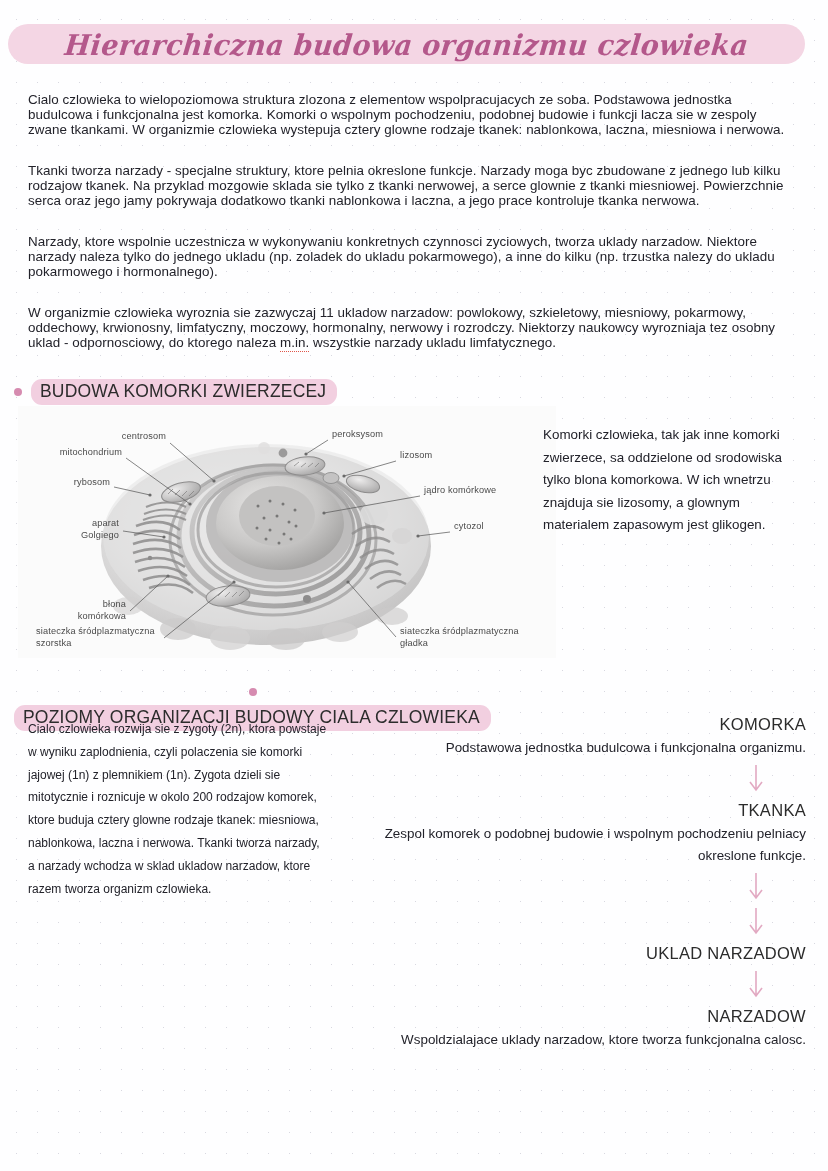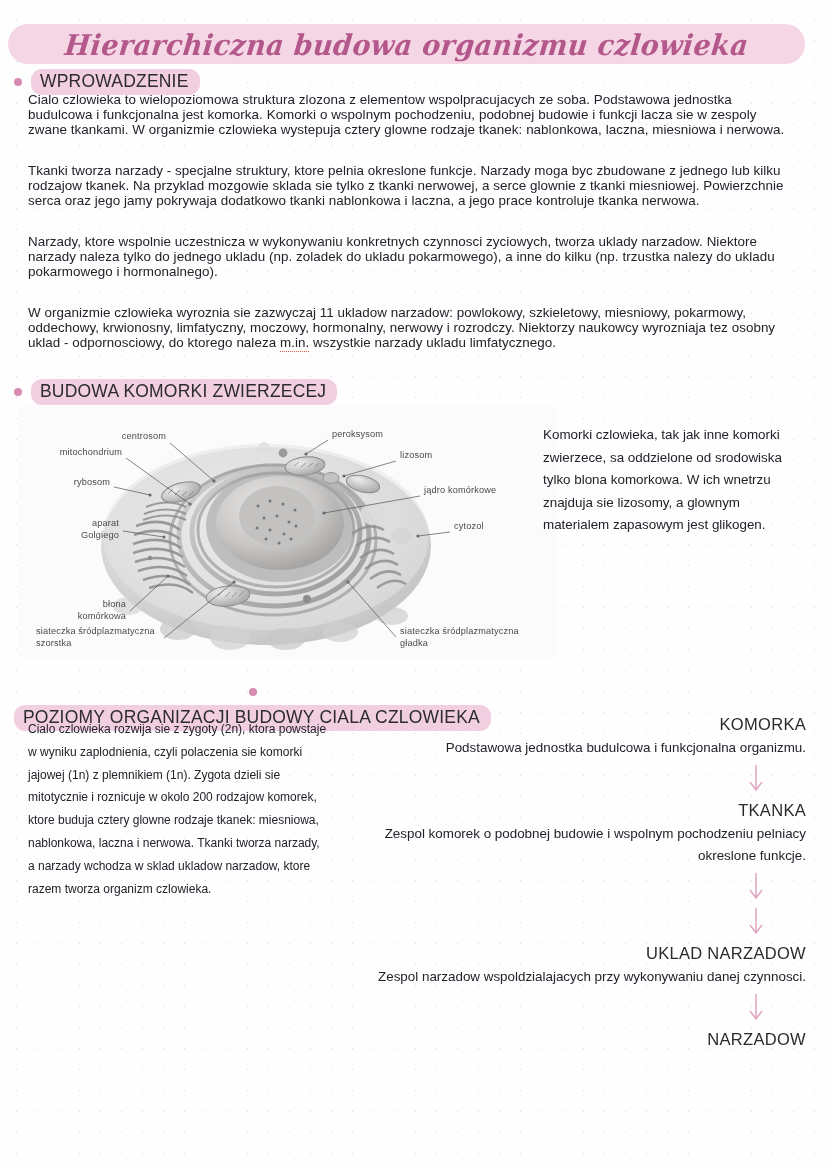--- a/index.html
+++ b/index.html
@@ -162,24 +162,20 @@
 </style>
 </head>
 <body>
 
 <div id="page">
 
   <div id="title-banner">
     <div id="title-text">Hierarchiczna budowa organizmu czlowieka</div>
   </div>
 
-  <div class="section-head" style="left:14px; top:69px;">
-    <span class="bullet"></span>
-    <span class="head-pill">WPROWADZENIE</span>
-  </div>
 
   <div class="para" style="left:28px; top:92px; width:770px;">Cialo czlowieka to wielopoziomowa struktura zlozona z elementow wspolpracujacych ze soba. Podstawowa jednostka budulcowa i funkcjonalna jest komorka. Komorki o wspolnym pochodzeniu, podobnej budowie i funkcji lacza sie w zespoly zwane tkankami. W organizmie czlowieka wystepuja cztery glowne rodzaje tkanek: nablonkowa, laczna, miesniowa i nerwowa.</div>
 
   <div class="para" style="left:28px; top:163px; width:770px;">Tkanki tworza narzady - specjalne struktury, ktore pelnia okreslone funkcje. Narzady moga byc zbudowane z jednego lub kilku rodzajow tkanek. Na przyklad mozgowie sklada sie tylko z tkanki nerwowej, a serce glownie z tkanki miesniowej. Powierzchnie serca oraz jego jamy pokrywaja dodatkowo tkanki nablonkowa i laczna, a jego prace kontroluje tkanka nerwowa.</div>
 
   <div class="para" style="left:28px; top:234px; width:770px;">Narzady, ktore wspolnie uczestnicza w wykonywaniu konkretnych czynnosci zyciowych, tworza uklady narzadow. Niektore narzady naleza tylko do jednego ukladu (np. zoladek do ukladu pokarmowego), a inne do kilku (np. trzustka nalezy do ukladu pokarmowego i hormonalnego).</div>
 
   <div class="para" style="left:28px; top:305px; width:770px;"><span>W organizmie czlowieka wyroznia sie zazwyczaj 11 ukladow narzadow: powlokowy, szkieletowy, miesniowy, pokarmowy, oddechowy, krwionosny, limfatyczny, moczowy, hormonalny, nerwowy i rozrodczy. Niektorzy naukowcy wyrozniaja tez osobny uklad - odpornosciowy, do ktorego naleza </span><span class="spell">m.in.</span><span> wszystkie narzady ukladu limfatycznego.</span></div>
 
   <div class="section-head" style="left:14px; top:379px;">
@@ -380,27 +376,27 @@
     <div class="h-level">
     </div>
     <div class="h-arrow">
       <svg width="16" height="30" viewBox="0 0 16 30">
           <path d="M8 1 L8 25 M2 18 L8 26 L14 18" stroke="#e2a9c2" stroke-width="1.6" fill="none"></path>
         </svg>
     </div>
 
     <div class="h-level">
       <div class="h-title">UKLAD NARZADOW</div>
-      <div class="h-desc">Zespol narzadow wspoldzialajacych przy wykonywaniu danej czynnosci.</div>
     </div>
     <div class="h-arrow">
       <svg width="16" height="30" viewBox="0 0 16 30">
           <path d="M8 1 L8 25 M2 18 L8 26 L14 18" stroke="#e2a9c2" stroke-width="1.6" fill="none"></path>
         </svg>
     </div>
 
     <div class="h-level">
       <div class="h-title">NARZADOW</div>
+      <div class="h-desc">Wspoldzialajace uklady narzadow, ktore tworza funkcjonalna calosc.</div>
     </div>
 
   </div>
 
 </div>
 
 </body></html>

